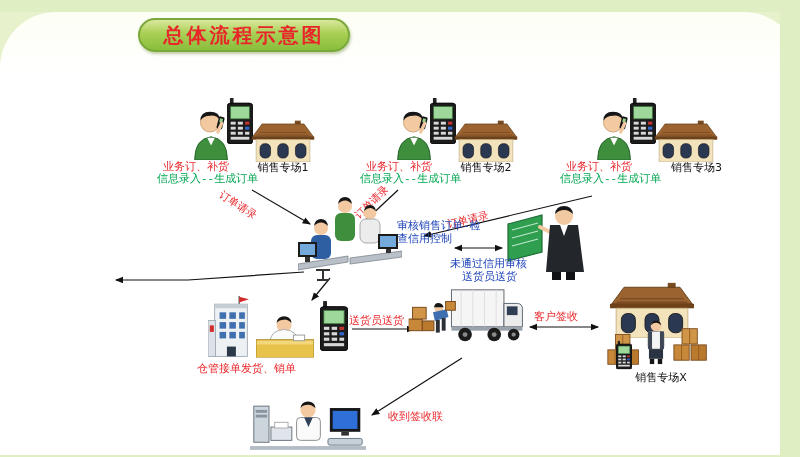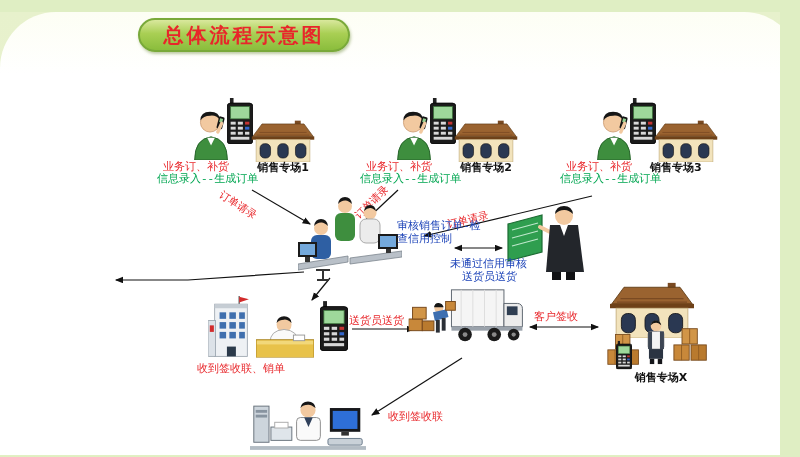--- a/index.html
+++ b/index.html
@@ -9,21 +9,21 @@
   .paper { position:absolute; left:0; top:0; width:800px; height:443px; background:linear-gradient(180deg,#fdfef4 0%,#ffffff 14%); border-radius:56px 56px 0 0; }
   .bottom-strip { position:absolute; left:0; top:443px; width:800px; height:14px; background:linear-gradient(180deg,#e2f0c4,#cde6ab); }
   .title-pill { position:absolute; left:138px; top:6px; width:212px; height:34px; border-radius:18px;
     background:linear-gradient(180deg,#d9e89d 0%,#a9cf54 45%,#8abd3c 100%); border:2px solid #79a93a;
     box-shadow:1px 2px 3px rgba(110,140,60,.45); display:flex; align-items:center; justify-content:center;
     color:#e8262a; font-weight:bold; font-size:20px; letter-spacing:3px; }
   .t { position:absolute; font-size:11px; line-height:13px; white-space:nowrap; }
   .red { color:#e8262a; }
   .green { color:#00a651;font-family:Liberation Mono, monospace; }
   .blue { color:#1c43b8;font-family:Liberation Mono, monospace; }
-  .black { color:#111111;font-weight:bold; }
+  .black { color:#111111; }
   .rot { transform-origin:left top; font-size:10.5px; }
   .icon { position:absolute; }
   .overlay { position:absolute; left:0; top:0; }
   .defs { position:absolute; width:0; height:0; overflow:hidden; }
 </style>
 </head>
 <body>
 
 <svg class="defs" aria-hidden="true">
   <defs>
@@ -230,21 +230,21 @@
 
   <svg class="icon" style="left:588px;top:94px" width="54" height="54" viewBox="0 0 56 56">
       <use href="#sym-person-phone"></use>
     </svg>
   <svg class="icon" style="left:630px;top:86px" width="26" height="46" viewBox="0 0 36 64">
       <use href="#sym-pda"></use>
     </svg>
   <svg class="icon" style="left:654px;top:108px" width="64" height="42" viewBox="0 0 96 64">
       <use href="#sym-store"></use>
     </svg>
-  <div class="t black" style="left:650px;top:149px;width:72px;text-align:left">销售专场3</div>
+  <div class="t black" style="left:650px;top:149px;width:72px;text-align:right">销售专场3</div>
   <div class="t red" style="left:566px;top:148px">业务订、补货</div>
   <div class="t green" style="left:560px;top:161px">信息录入--生成订单</div>
 
   <div class="t red rot" style="left:224px;top:176px;transform:rotate(33deg)">订单请录</div>
   <div class="t red rot" style="left:352px;top:200px;transform:rotate(-44deg)">订单请录</div>
   <div class="t red rot" style="left:446px;top:206px;transform:rotate(-13deg)">订单请录</div>
 
   <svg class="icon" style="left:298px;top:182px" width="104" height="96" viewBox="0 0 104 96">
       <use href="#sym-office"></use>
     </svg>
@@ -256,21 +256,21 @@
     </svg>
   <div class="t blue" style="left:450px;top:246px">未通过信用审核</div>
   <div class="t blue" style="left:462px;top:259px">送货员送货</div>
 
   <svg class="icon" style="left:204px;top:284px" width="54" height="62" viewBox="0 0 56 76">
       <use href="#sym-hospital"></use>
     </svg>
   <svg class="icon" style="left:256px;top:302px" width="58" height="44" viewBox="0 0 62 46">
       <use href="#sym-clerk"></use>
     </svg>
-  <div class="t red" style="left:197px;top:350px">收到签收联、销单</div>
+  <div class="t red" style="left:197px;top:350px">仓管接单发货、销单</div>
   <svg class="icon" style="left:320px;top:288px" width="28" height="52" viewBox="0 0 36 64">
       <use href="#sym-pda"></use>
     </svg>
 
   <div class="t red" style="left:349px;top:302px">送货员送货</div>
   <svg class="icon" style="left:408px;top:272px" width="118" height="70" viewBox="0 0 120 72">
       <use href="#sym-truck"></use>
     </svg>
 
   <div class="t red" style="left:534px;top:298px">客户签收</div>

